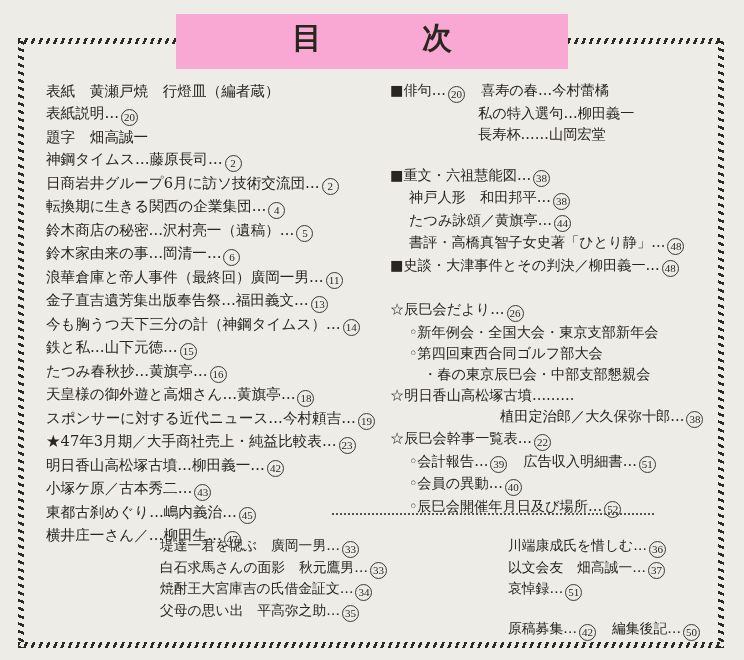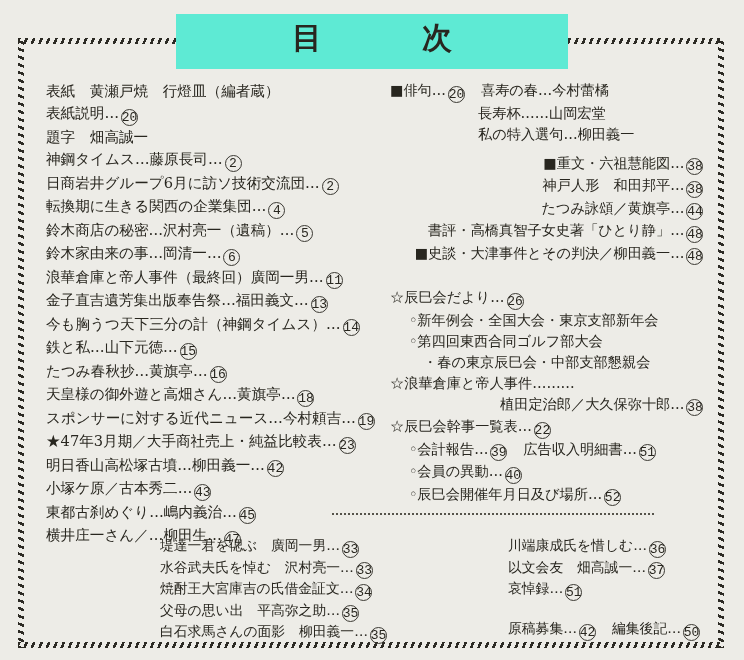--- a/index.html
+++ b/index.html
@@ -20,30 +20,30 @@
   .frame-bottom{bottom:12px;}
   .frame-left,.frame-right{
     position:absolute;top:38px;bottom:12px;width:6px;
     background:repeating-linear-gradient(22deg,#2c2a24 0 2.6px,transparent 2.6px 7.2px);
   }
   .frame-left{left:18px;}
   .frame-right{right:20px;}
 
   .title{
     position:absolute;top:14px;left:50%;transform:translateX(-50%);
-    z-index:2;background:#5eead4;
+    z-index:2;background:#f9a8d4;
     font-size:30px;font-weight:600;
     letter-spacing:100px;padding:4px 16px 10px 116px;
     white-space:nowrap;
   }
 
   .col-left{position:absolute;left:46px;top:80px;font-size:14.6px;line-height:22.45px;white-space:nowrap;}
   .col-right{position:absolute;left:390px;top:80px;font-size:14.2px;line-height:21px;white-space:nowrap;}
   .col-right .group{display:block;}
-  .col-right .group.g2{margin-top:8px;text-align:right;}
+  .col-right .group.g2{margin-top:20px;}
   .col-right .group.g3{margin-top:22px;}
 
   .dotted-sep{
     position:absolute;top:513px;left:332px;width:322px;height:0;
     border-top:2px dotted #55534b;
   }
 
   .bottom-row{position:absolute;left:50px;top:536px;right:24px;display:flex;align-items:flex-start;}
   .bottom-left{margin-left:110px;width:292px;font-size:13.8px;line-height:18.7px;white-space:nowrap;}
   .bottom-right{margin-left:56px;font-size:13.8px;line-height:18.7px;white-space:nowrap;}
@@ -54,22 +54,22 @@
   .ind2{margin-left:33px;}
   .ind3{margin-left:88px;}
   .ind4{margin-left:110px;}
 
   .seg{display:inline;}
   .seg-gap{display:inline-block;width:16px;}
   .leader{display:inline;}
   .pg{
     display:inline-flex;align-items:center;justify-content:center;
     width:15px;height:15px;border:1.2px solid #3b3933;border-radius:50%;
-    font-size:13px;line-height:1;vertical-align:-2.5px;margin-left:2px;
-    font-family:Liberation Mono, monospace;
+    font-size:11px;line-height:1;vertical-align:-2.5px;margin-left:2px;
+    font-family:Liberation Serif, serif;
     letter-spacing:0;
   }
 </style>
 </head>
 <body style="background: rgb(237, 236, 231); color: rgb(40, 38, 31);">
 
 <div class="page">
   <div class="frame-top"></div>
   <div class="frame-bottom"></div>
   <div class="frame-left"></div>
@@ -96,53 +96,52 @@
       <div class="line"><span class="seg">★47年3月期／大手商社売上・純益比較表</span><span class="leader">…</span><span class="pg">23</span></div>
       <div class="line"><span class="seg">明日香山高松塚古墳…柳田義一</span><span class="leader">…</span><span class="pg">42</span></div>
       <div class="line"><span class="seg">小塚ケ原／古本秀二</span><span class="leader">…</span><span class="pg">43</span></div>
       <div class="line"><span class="seg">東都古刹めぐり…嶋内義治</span><span class="leader">…</span><span class="pg">45</span></div>
       <div class="line"><span class="seg">横井庄一さん／…柳田生</span><span class="leader">…</span><span class="pg">47</span></div>
     </div>
 
   <div class="col-right" id="right-col">
       <div class="group g1">
         <div class="line"><span class="seg">■俳句</span><span class="leader">…</span><span class="pg">20</span><span class="seg-gap"></span><span class="seg">喜寿の春…今村蕾橘</span></div>
+        <div class="line ind3"><span class="seg">私の特入選句…柳田義一</span></div>
         <div class="line ind3"><span class="seg">長寿杯……山岡宏堂</span></div>
-        <div class="line ind3"><span class="seg">私の特入選句…柳田義一</span></div>
       </div>
       <div class="group g2">
         <div class="line"><span class="seg">■重文・六祖慧能図</span><span class="leader">…</span><span class="pg">38</span></div>
         <div class="line ind1"><span class="seg">神戸人形　和田邦平</span><span class="leader">…</span><span class="pg">38</span></div>
         <div class="line ind1"><span class="seg">たつみ詠頌／黄旗亭</span><span class="leader">…</span><span class="pg">44</span></div>
         <div class="line ind1"><span class="seg">書評・高橋真智子女史著「ひとり静」</span><span class="leader">…</span><span class="pg">48</span></div>
         <div class="line"><span class="seg">■史談・大津事件とその判決／柳田義一</span><span class="leader">…</span><span class="pg">48</span></div>
       </div>
       <div class="group g3">
         <div class="line"><span class="seg">☆辰巳会だより</span><span class="leader">…</span><span class="pg">26</span></div>
         <div class="line ind1"><span class="seg">◦新年例会・全国大会・東京支部新年会</span></div>
         <div class="line ind1"><span class="seg">◦第四回東西合同ゴルフ部大会</span></div>
         <div class="line ind2"><span class="seg">・春の東京辰巳会・中部支部懇親会</span></div>
-        <div class="line"><span class="seg">☆浪華倉庫と帝人事件………</span></div>
+        <div class="line"><span class="seg">☆明日香山高松塚古墳………</span></div>
         <div class="line ind4"><span class="seg">植田定治郎／大久保弥十郎</span><span class="leader">…</span><span class="pg">38</span></div>
         <div class="line"><span class="seg">☆辰巳会幹事一覧表</span><span class="leader">…</span><span class="pg">22</span></div>
         <div class="line ind1"><span class="seg">◦会計報告</span><span class="leader">…</span><span class="pg">39</span><span class="seg-gap"></span><span class="seg">広告収入明細書</span><span class="leader">…</span><span class="pg">51</span></div>
         <div class="line ind1"><span class="seg">◦会員の異動</span><span class="leader">…</span><span class="pg">40</span></div>
         <div class="line ind1"><span class="seg">◦辰巳会開催年月日及び場所</span><span class="leader">…</span><span class="pg">52</span></div>
       </div>
     </div>
 
   <div class="dotted-sep"></div>
 
   <div class="bottom-row">
     <div class="bottom-left" id="bottom-left">
         <div class="line"><span class="seg">堤達一君を偲ぶ　廣岡一男</span><span class="leader">…</span><span class="pg">33</span></div>
-        <div class="line"><span class="seg">水谷武夫氏を悼む　沢村亮一</span><span class="leader">…</span><span class="pg">33</span></div>
+        <div class="line"><span class="seg">白石求馬さんの面影　秋元鷹男</span><span class="leader">…</span><span class="pg">33</span></div>
         <div class="line"><span class="seg">焼酎王大宮庫吉の氏借金証文</span><span class="leader">…</span><span class="pg">34</span></div>
         <div class="line"><span class="seg">父母の思い出　平高弥之助</span><span class="leader">…</span><span class="pg">35</span></div>
-        <div class="line"><span class="seg">白石求馬さんの面影　柳田義一</span><span class="leader">…</span><span class="pg">35</span></div>
       </div>
     <div class="bottom-right" id="bottom-right">
         <div class="line"><span class="seg">川端康成氏を惜しむ</span><span class="leader">…</span><span class="pg">36</span></div>
         <div class="line"><span class="seg">以文会友　畑高誠一</span><span class="leader">…</span><span class="pg">37</span></div>
         <div class="line"><span class="seg">哀悼録</span><span class="leader">…</span><span class="pg">51</span></div>
         <div class="line spacer"></div>
         <div class="line"><span class="seg">原稿募集</span><span class="leader">…</span><span class="pg">42</span><span class="seg-gap"></span><span class="seg">編集後記</span><span class="leader">…</span><span class="pg">50</span></div>
       </div>
   </div>
 </div>

